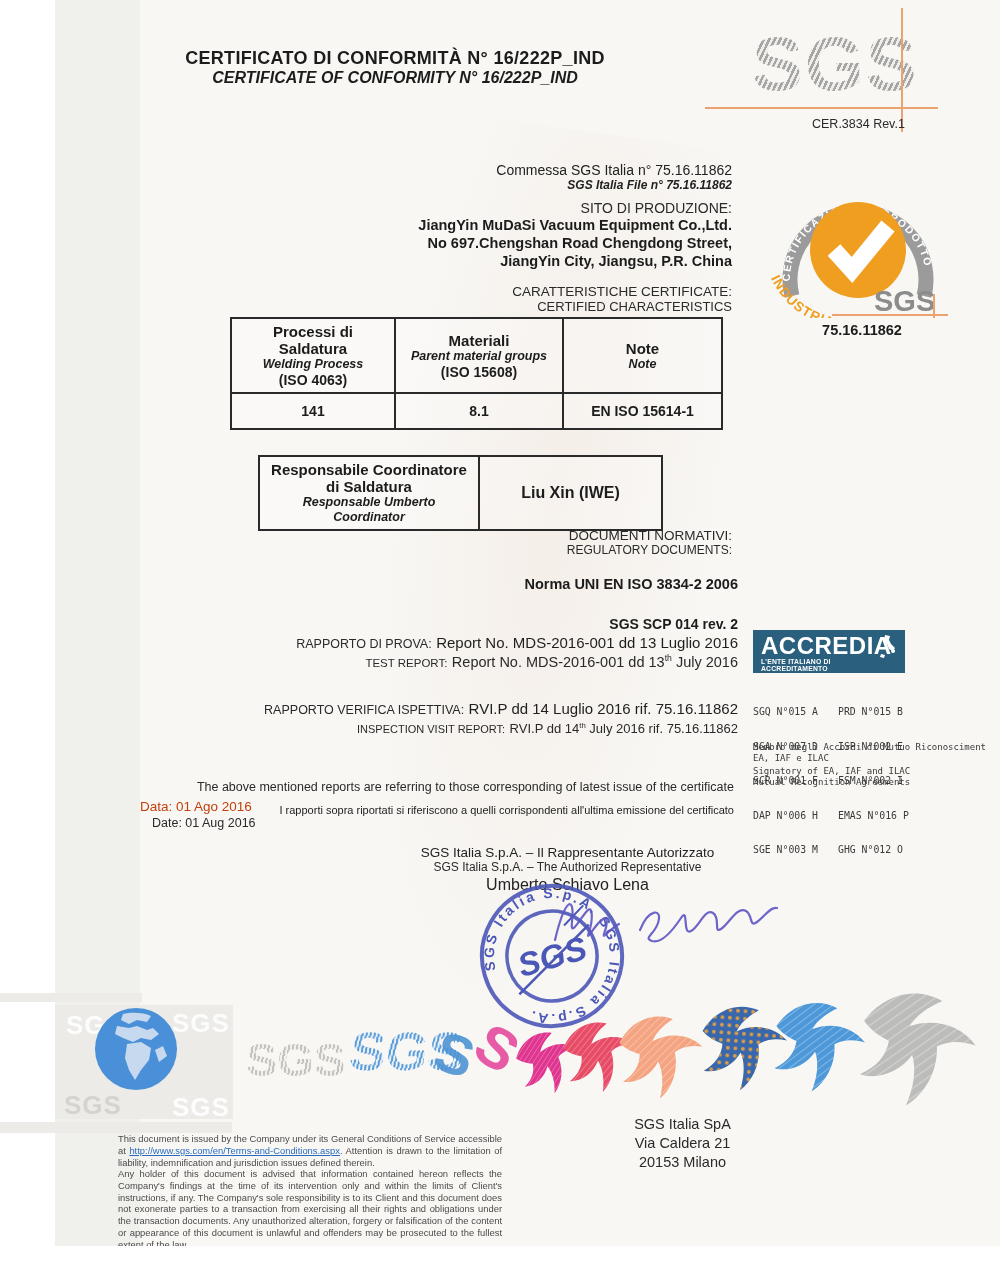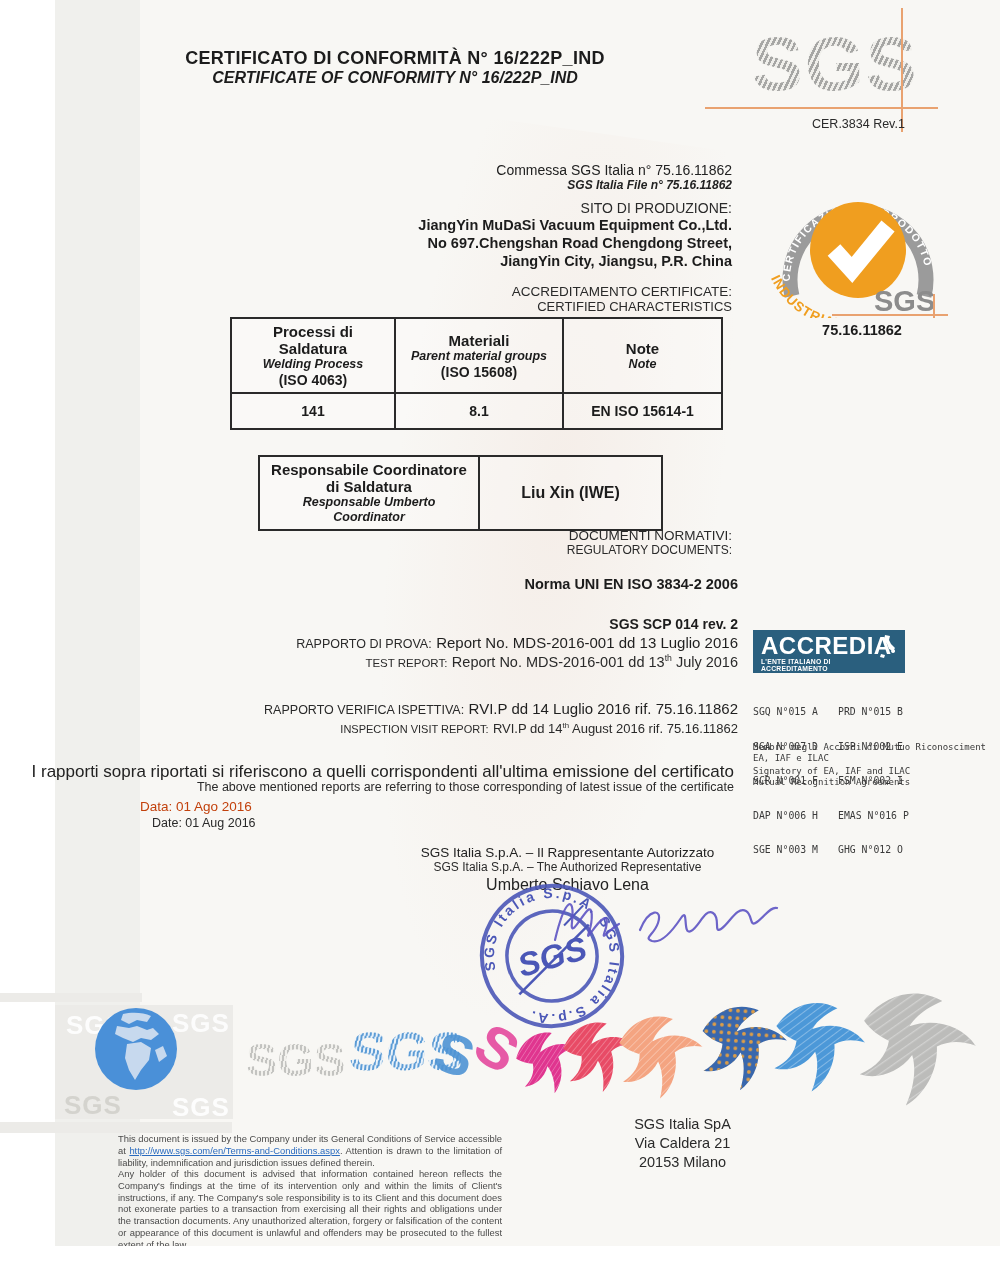--- a/index.html
+++ b/index.html
@@ -111,21 +111,21 @@
     <text font-size="13.5" font-weight="bold" fill="#f09e1f" letter-spacing="1">
       <textPath href="#ind-arc" startOffset="2%">INDUSTRIAL</textPath>
     </text>
     <text x="112" y="143" font-size="29" font-weight="bold" fill="#8c8c8c">SGS</text>
     <line x1="70" y1="147" x2="186" y2="147" stroke="#e9a270" stroke-width="2"></line>
     <line x1="172" y1="126" x2="172" y2="150" stroke="#e9a270" stroke-width="2"></line>
   </svg>
   <div class="abs c b" style="left:762px; top:322px; width:200px; font-size:14.5px; color:#1c1c1c;">75.16.11862</div>
 
   <div class="r" style="top:284px;">
-    <div class="sm" style="font-size:13.5px;">ACCREDITAMENTO CERTIFICATE:</div>
+    <div class="sm" style="font-size:13.5px;">CARATTERISTICHE CERTIFICATE:</div>
     <div class="i" style="font-size:13px; color:#2a2a2a;">CERTIFIED CHARACTERISTICS</div>
   </div>
 
   <table class="cert abs" style="left:230px; top:317px; width:493px;">
     <tbody>
         <tr style="height:72px;">
       <td style="width:164px;">
         <div class="th1">Processi di Saldatura</div>
         <div class="th2">Welding Process</div>
         <div class="th3">(ISO 4063)</div>
@@ -177,21 +177,21 @@
     <span style="font-size:11.5px;">TEST REPORT:</span>
     <span style="font-size:14.5px;"><span>Report No. MDS-2016-001 dd 13</span><sup>th</sup><span> July 2016</span></span>
   </div>
 
   <div class="r" style="top:700px; right:262px; white-space:nowrap;">
     <span style="font-size:12.5px; color:#2a2a2a;">RAPPORTO VERIFICA ISPETTIVA:</span>
     <span style="font-size:15px; color:#1f1f1f;">RVI.P dd 14 Luglio 2016 rif. 75.16.11862</span>
   </div>
   <div class="r i" style="top:719px; right:262px; white-space:nowrap; color:#2a2a2a;">
     <span style="font-size:11px;">INSPECTION VISIT REPORT:</span>
-    <span style="font-size:13px;"><span>RVI.P dd 14</span><sup>th</sup><span> August 2016 rif. 75.16.11862</span></span>
+    <span style="font-size:13px;"><span>RVI.P dd 14</span><sup>th</sup><span> July 2016 rif. 75.16.11862</span></span>
   </div>
 
   <div class="accredia-banner">
     <span class="accredia-name">ACCREDIA</span>
     <svg width="20" height="24" viewBox="0 0 20 24" style="float:right; margin-top:-24px;">
       <path d="M6 1 L11 2 L10 6 L12 10 L16 14 L14 17 L10 15 L8 10 L5 6 Z M14 19 a2 2 0 1 1 0.1 0 Z M2 20 l4 1 l-1 3 l-4 -1 Z" fill="#ffffff"></path>
     </svg>
     <div class="accredia-tag">L'ENTE ITALIANO DI ACCREDITAMENTO</div>
   </div>
   <div class="abs acc-codes" style="left:753px; top:683px;">
@@ -210,21 +210,21 @@
   </div>
   <div class="abs acc-small" style="left:753px; top:742px; width:240px;">
     <div>Membro degli Accordi di Mutuo Riconosciment</div>
     <div>EA, IAF e ILAC</div>
   </div>
   <div class="abs acc-small" style="left:753px; top:766px; width:240px;">
     <div>Signatory of EA, IAF and ILAC</div>
     <div>Mutual Recognition Agreements</div>
   </div>
 
-  <div class="r" style="top:762px; right:266px; font-size:17px; color:#222; white-space:nowrap;">I rapporti sopra riportati si riferiscono a quelli corrispondenti  all'ultima emissione del certificato</div>
+  <div class="r" style="top:804px; right:266px; font-size:11px; color:#222; white-space:nowrap;">I rapporti sopra riportati si riferiscono a quelli corrispondenti  all'ultima emissione del certificato</div>
   <div class="r i" style="top:780px; right:266px; font-size:12.5px; color:#2a2a2a; white-space:nowrap;">The above mentioned reports are referring to those corresponding of  latest issue of the certificate</div>
 
   <div class="abs" style="left:140px; top:799px; font-size:13.5px; color:#c2410c;">Data: 01 Ago 2016</div>
   <div class="abs i" style="left:152px; top:816px; font-size:12.5px; color:#2a2a2a;">Date: 01 Aug  2016</div>
 
   <div class="abs c" style="left:400px; top:845px; width:335px;">
     <div style="font-size:13.5px; color:#222;">SGS Italia S.p.A. – Il Rappresentante Autorizzato</div>
     <div class="i" style="font-size:12px; color:#2a2a2a;">SGS Italia S.p.A. – The Authorized Representative</div>
     <div style="font-size:16px; color:#222; margin-top:2px;">Umberto Schiavo Lena</div>
   </div>

